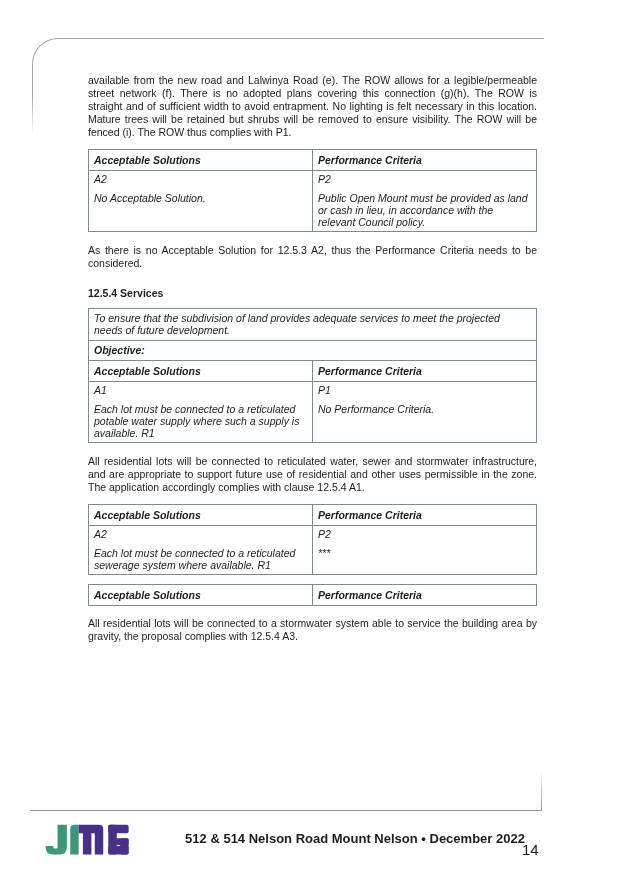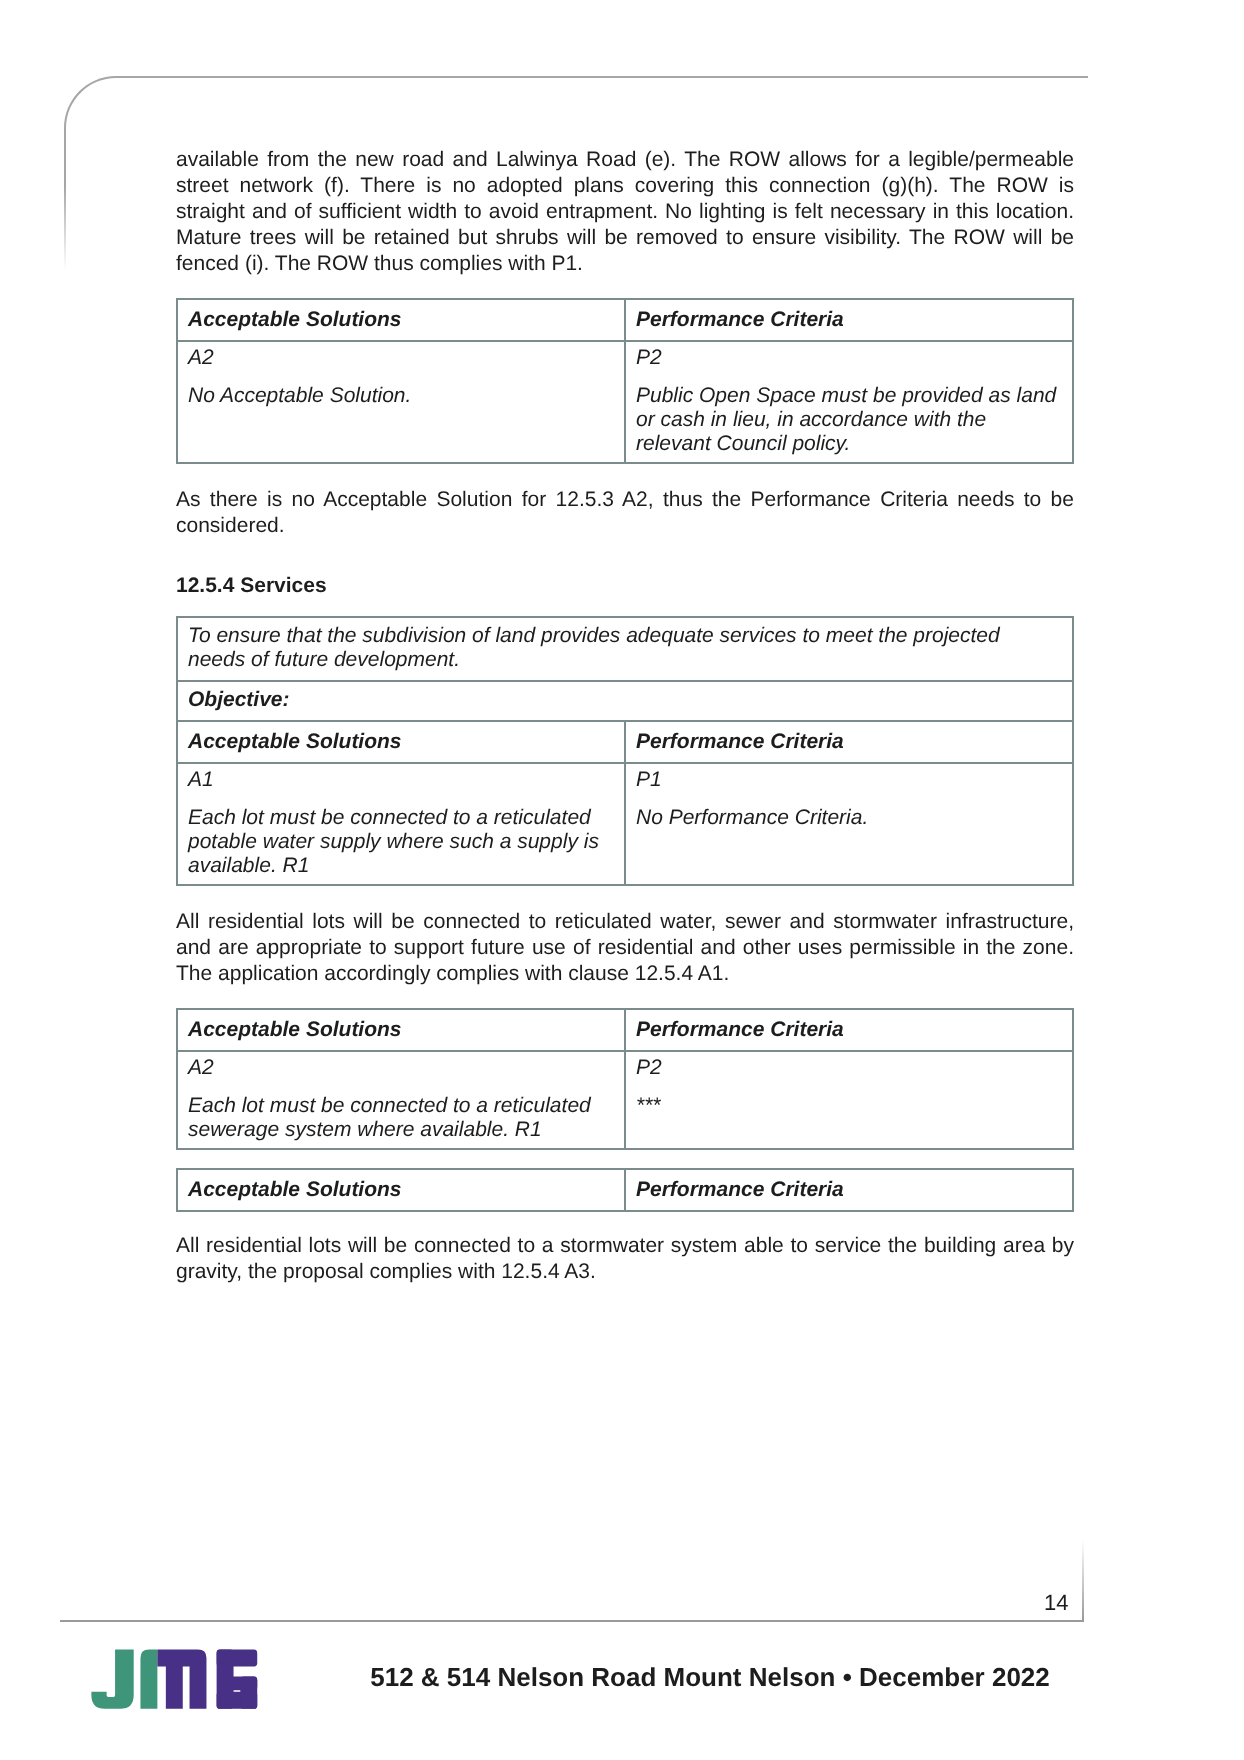--- a/index.html
+++ b/index.html
@@ -57,22 +57,22 @@
   td.full { padding:3px 5px 4px; }
   th.obj { padding:3px 5px 4px; }
 
   
   #logo { position:absolute; left:44px; top:821px; }
   #footer-ref {
     position:absolute; left:180px; top:832px; width:350px;
     text-align:center; font-weight:bold; font-size:13px; line-height:13px;
   }
   #page-num {
-    position:absolute; left:522px; top:796px; width:30px;
-    font-size:11px; line-height:13px;
+    position:absolute; left:522px; top:843px; width:30px;
+    font-size:15px; line-height:13px;
   }
 </style>
 </head>
 <body>
 
 <div id="frame-top"></div>
 <div id="frame-left-fade"></div>
 <div id="frame-right-fade"></div>
 <div id="bottom-line"></div>
 
@@ -86,21 +86,21 @@
       <th>Acceptable Solutions</th>
       <th>Performance Criteria</th>
     </tr>
     <tr>
       <td>
         <p class="code">A2</p>
         <p>No Acceptable Solution.</p>
       </td>
       <td>
         <p class="code">P2</p>
-        <p>Public Open Space must be provided as land or cash in lieu, in accordance with the relevant Council policy.</p>
+        <p>Public Open Mount must be provided as land or cash in lieu, in accordance with the relevant Council policy.</p>
       </td>
     </tr>
   </tbody>
     </table>
 
   <p class="pa">As there is no Acceptable Solution for 12.5.3 A2, thus the Performance Criteria needs to be considered.</p>
 
   <h2>12.5.4 Services</h2>
 
   <table id="t2">

